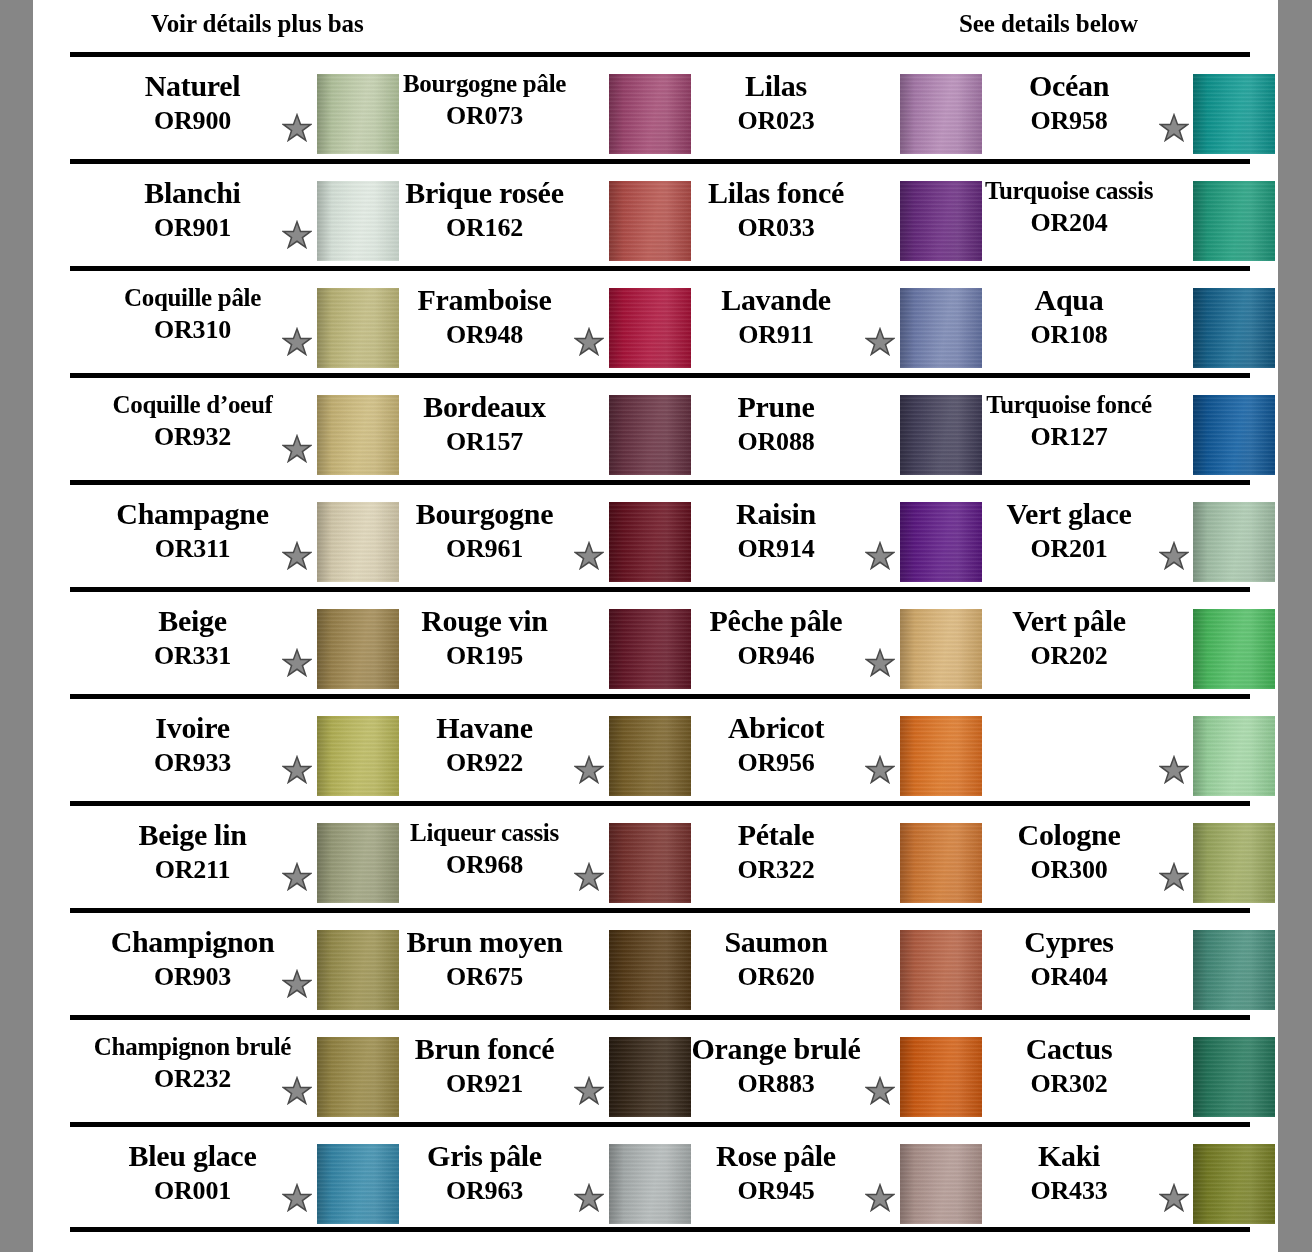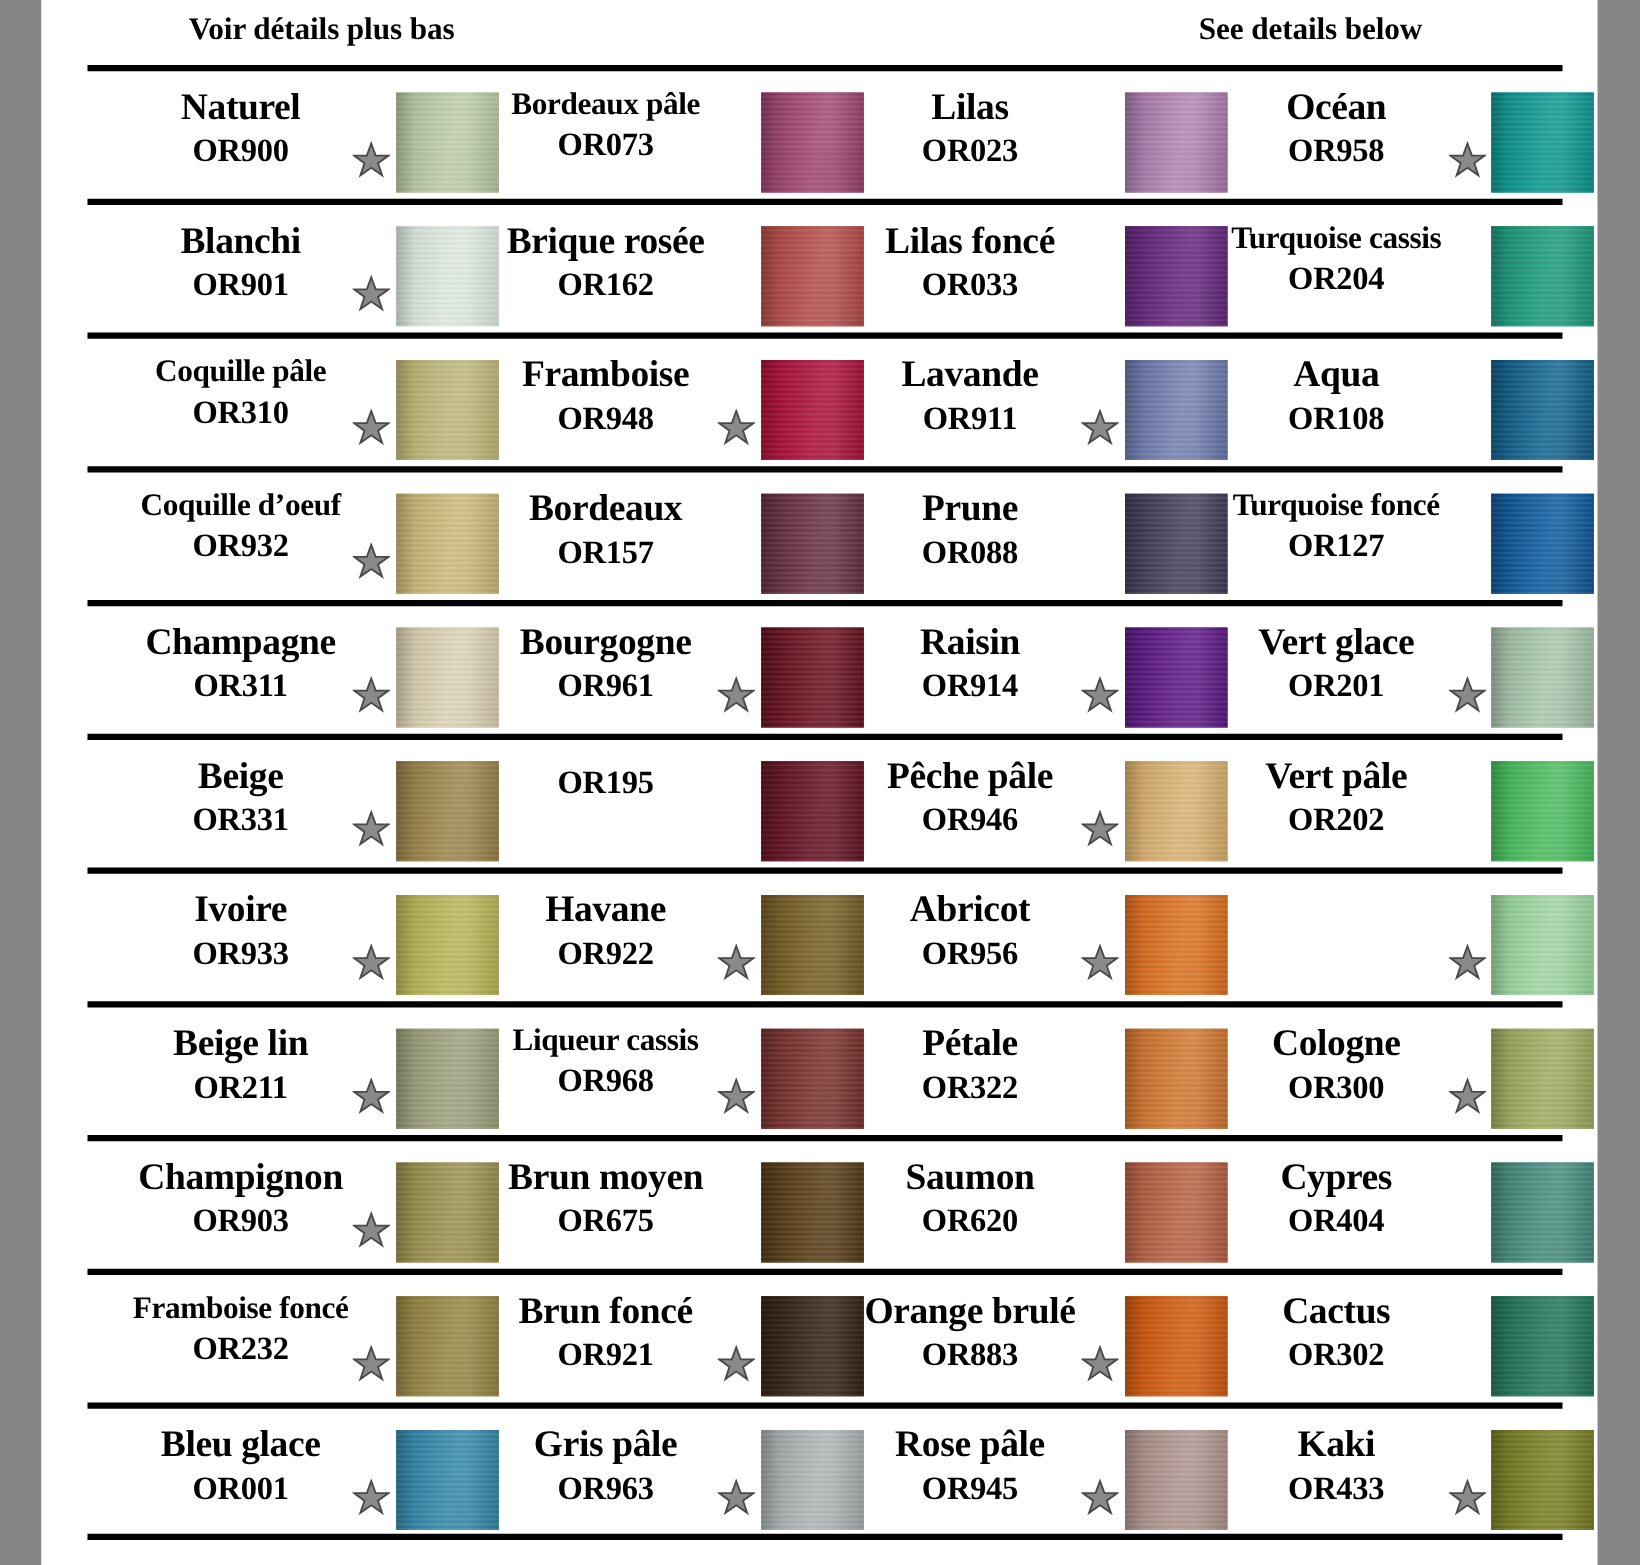--- a/index.html
+++ b/index.html
@@ -165,21 +165,21 @@
             <svg viewBox="0 0 100 100" aria-hidden="true">
               <path d="M50 6 L61.8 38.2 L96 38.2 L68.1 58.6 L79 91 L50 70.9 L21 91 L31.9 58.6 L4 38.2 L38.2 38.2 Z" fill="#8a8a8a" stroke="#4a4a4a" stroke-width="5"></path>
             </svg>
           </div>
           <div class="swatch" style="background: rgb(169, 187, 147);">
             <div class="tex" style="background: linear-gradient(90deg, rgba(0, 0, 0, 0.2) 0%, rgba(0, 0, 0, 0.02) 18%, rgba(255, 255, 255, 0.06) 45%, rgba(255, 255, 255, 0.1) 70%, rgba(0, 0, 0, 0.06) 100%), repeating-linear-gradient(0deg, rgba(255, 255, 255, 0.07) 0px, rgba(255, 255, 255, 0.07) 1px, rgba(0, 0, 0, 0.05) 2px, rgba(0, 0, 0, 0) 4px), linear-gradient(100deg, rgb(169, 187, 147) 0%, rgb(195, 207, 174) 55%, rgb(169, 187, 147) 100%);"></div>
           </div>
         </div>
         <div class="cell col1">
           <div class="cell-text">
-            <span class="cname sm">Bordeaux pâle</span>
+            <span class="cname sm">Bourgogne pâle</span>
             <span class="ccode">OR073</span>
           </div>
           <div class="swatch" style="background: rgb(142, 58, 98);">
             <div class="tex" style="background: linear-gradient(90deg, rgba(0, 0, 0, 0.2) 0%, rgba(0, 0, 0, 0.02) 18%, rgba(255, 255, 255, 0.06) 45%, rgba(255, 255, 255, 0.1) 70%, rgba(0, 0, 0, 0.06) 100%), repeating-linear-gradient(0deg, rgba(255, 255, 255, 0.07) 0px, rgba(255, 255, 255, 0.07) 1px, rgba(0, 0, 0, 0.05) 2px, rgba(0, 0, 0, 0) 4px), linear-gradient(100deg, rgb(142, 58, 98) 0%, rgb(167, 80, 120) 55%, rgb(142, 58, 98) 100%);"></div>
           </div>
         </div>
         <div class="cell col2">
           <div class="cell-text">
             <span class="cname">Lilas</span>
             <span class="ccode">OR023</span>
@@ -415,20 +415,21 @@
             <svg viewBox="0 0 100 100" aria-hidden="true">
               <path d="M50 6 L61.8 38.2 L96 38.2 L68.1 58.6 L79 91 L50 70.9 L21 91 L31.9 58.6 L4 38.2 L38.2 38.2 Z" fill="#8a8a8a" stroke="#4a4a4a" stroke-width="5"></path>
             </svg>
           </div>
           <div class="swatch" style="background: rgb(141, 119, 67);">
             <div class="tex" style="background: linear-gradient(90deg, rgba(0, 0, 0, 0.2) 0%, rgba(0, 0, 0, 0.02) 18%, rgba(255, 255, 255, 0.06) 45%, rgba(255, 255, 255, 0.1) 70%, rgba(0, 0, 0, 0.06) 100%), repeating-linear-gradient(0deg, rgba(255, 255, 255, 0.07) 0px, rgba(255, 255, 255, 0.07) 1px, rgba(0, 0, 0, 0.05) 2px, rgba(0, 0, 0, 0) 4px), linear-gradient(100deg, rgb(141, 119, 67) 0%, rgb(164, 140, 86) 55%, rgb(141, 119, 67) 100%);"></div>
           </div>
         </div>
         <div class="cell col1">
           <div class="cell-text">
+            <span class="cname">Rouge vin</span>
             <span class="ccode">OR195</span>
           </div>
           <div class="swatch" style="background: rgb(90, 19, 34);">
             <div class="tex" style="background: linear-gradient(90deg, rgba(0, 0, 0, 0.2) 0%, rgba(0, 0, 0, 0.02) 18%, rgba(255, 255, 255, 0.06) 45%, rgba(255, 255, 255, 0.1) 70%, rgba(0, 0, 0, 0.06) 100%), repeating-linear-gradient(0deg, rgba(255, 255, 255, 0.07) 0px, rgba(255, 255, 255, 0.07) 1px, rgba(0, 0, 0, 0.05) 2px, rgba(0, 0, 0, 0) 4px), linear-gradient(100deg, rgb(90, 19, 34) 0%, rgb(107, 26, 43) 55%, rgb(90, 19, 34) 100%);"></div>
           </div>
         </div>
         <div class="cell col2">
           <div class="cell-text">
             <span class="cname">Pêche pâle</span>
             <span class="ccode">OR946</span>
@@ -602,21 +603,21 @@
           </div>
           <div class="swatch" style="background: rgb(59, 127, 110);">
             <div class="tex" style="background: linear-gradient(90deg, rgba(0, 0, 0, 0.2) 0%, rgba(0, 0, 0, 0.02) 18%, rgba(255, 255, 255, 0.06) 45%, rgba(255, 255, 255, 0.1) 70%, rgba(0, 0, 0, 0.06) 100%), repeating-linear-gradient(0deg, rgba(255, 255, 255, 0.07) 0px, rgba(255, 255, 255, 0.07) 1px, rgba(0, 0, 0, 0.05) 2px, rgba(0, 0, 0, 0) 4px), linear-gradient(100deg, rgb(59, 127, 110) 0%, rgb(76, 146, 129) 55%, rgb(59, 127, 110) 100%);"></div>
           </div>
         </div>
       </div>
       <div class="row">
         <div class="rule"></div>
         <div class="cell col0">
           <div class="cell-text">
-            <span class="cname sm">Framboise foncé</span>
+            <span class="cname sm">Champignon brulé</span>
             <span class="ccode">OR232</span>
           </div>
           <div class="star">
             <svg viewBox="0 0 100 100" aria-hidden="true">
               <path d="M50 6 L61.8 38.2 L96 38.2 L68.1 58.6 L79 91 L50 70.9 L21 91 L31.9 58.6 L4 38.2 L38.2 38.2 Z" fill="#8a8a8a" stroke="#4a4a4a" stroke-width="5"></path>
             </svg>
           </div>
           <div class="swatch" style="background: rgb(139, 124, 61);">
             <div class="tex" style="background: linear-gradient(90deg, rgba(0, 0, 0, 0.2) 0%, rgba(0, 0, 0, 0.02) 18%, rgba(255, 255, 255, 0.06) 45%, rgba(255, 255, 255, 0.1) 70%, rgba(0, 0, 0, 0.06) 100%), repeating-linear-gradient(0deg, rgba(255, 255, 255, 0.07) 0px, rgba(255, 255, 255, 0.07) 1px, rgba(0, 0, 0, 0.05) 2px, rgba(0, 0, 0, 0) 4px), linear-gradient(100deg, rgb(139, 124, 61) 0%, rgb(156, 141, 76) 55%, rgb(139, 124, 61) 100%);"></div>
           </div>

